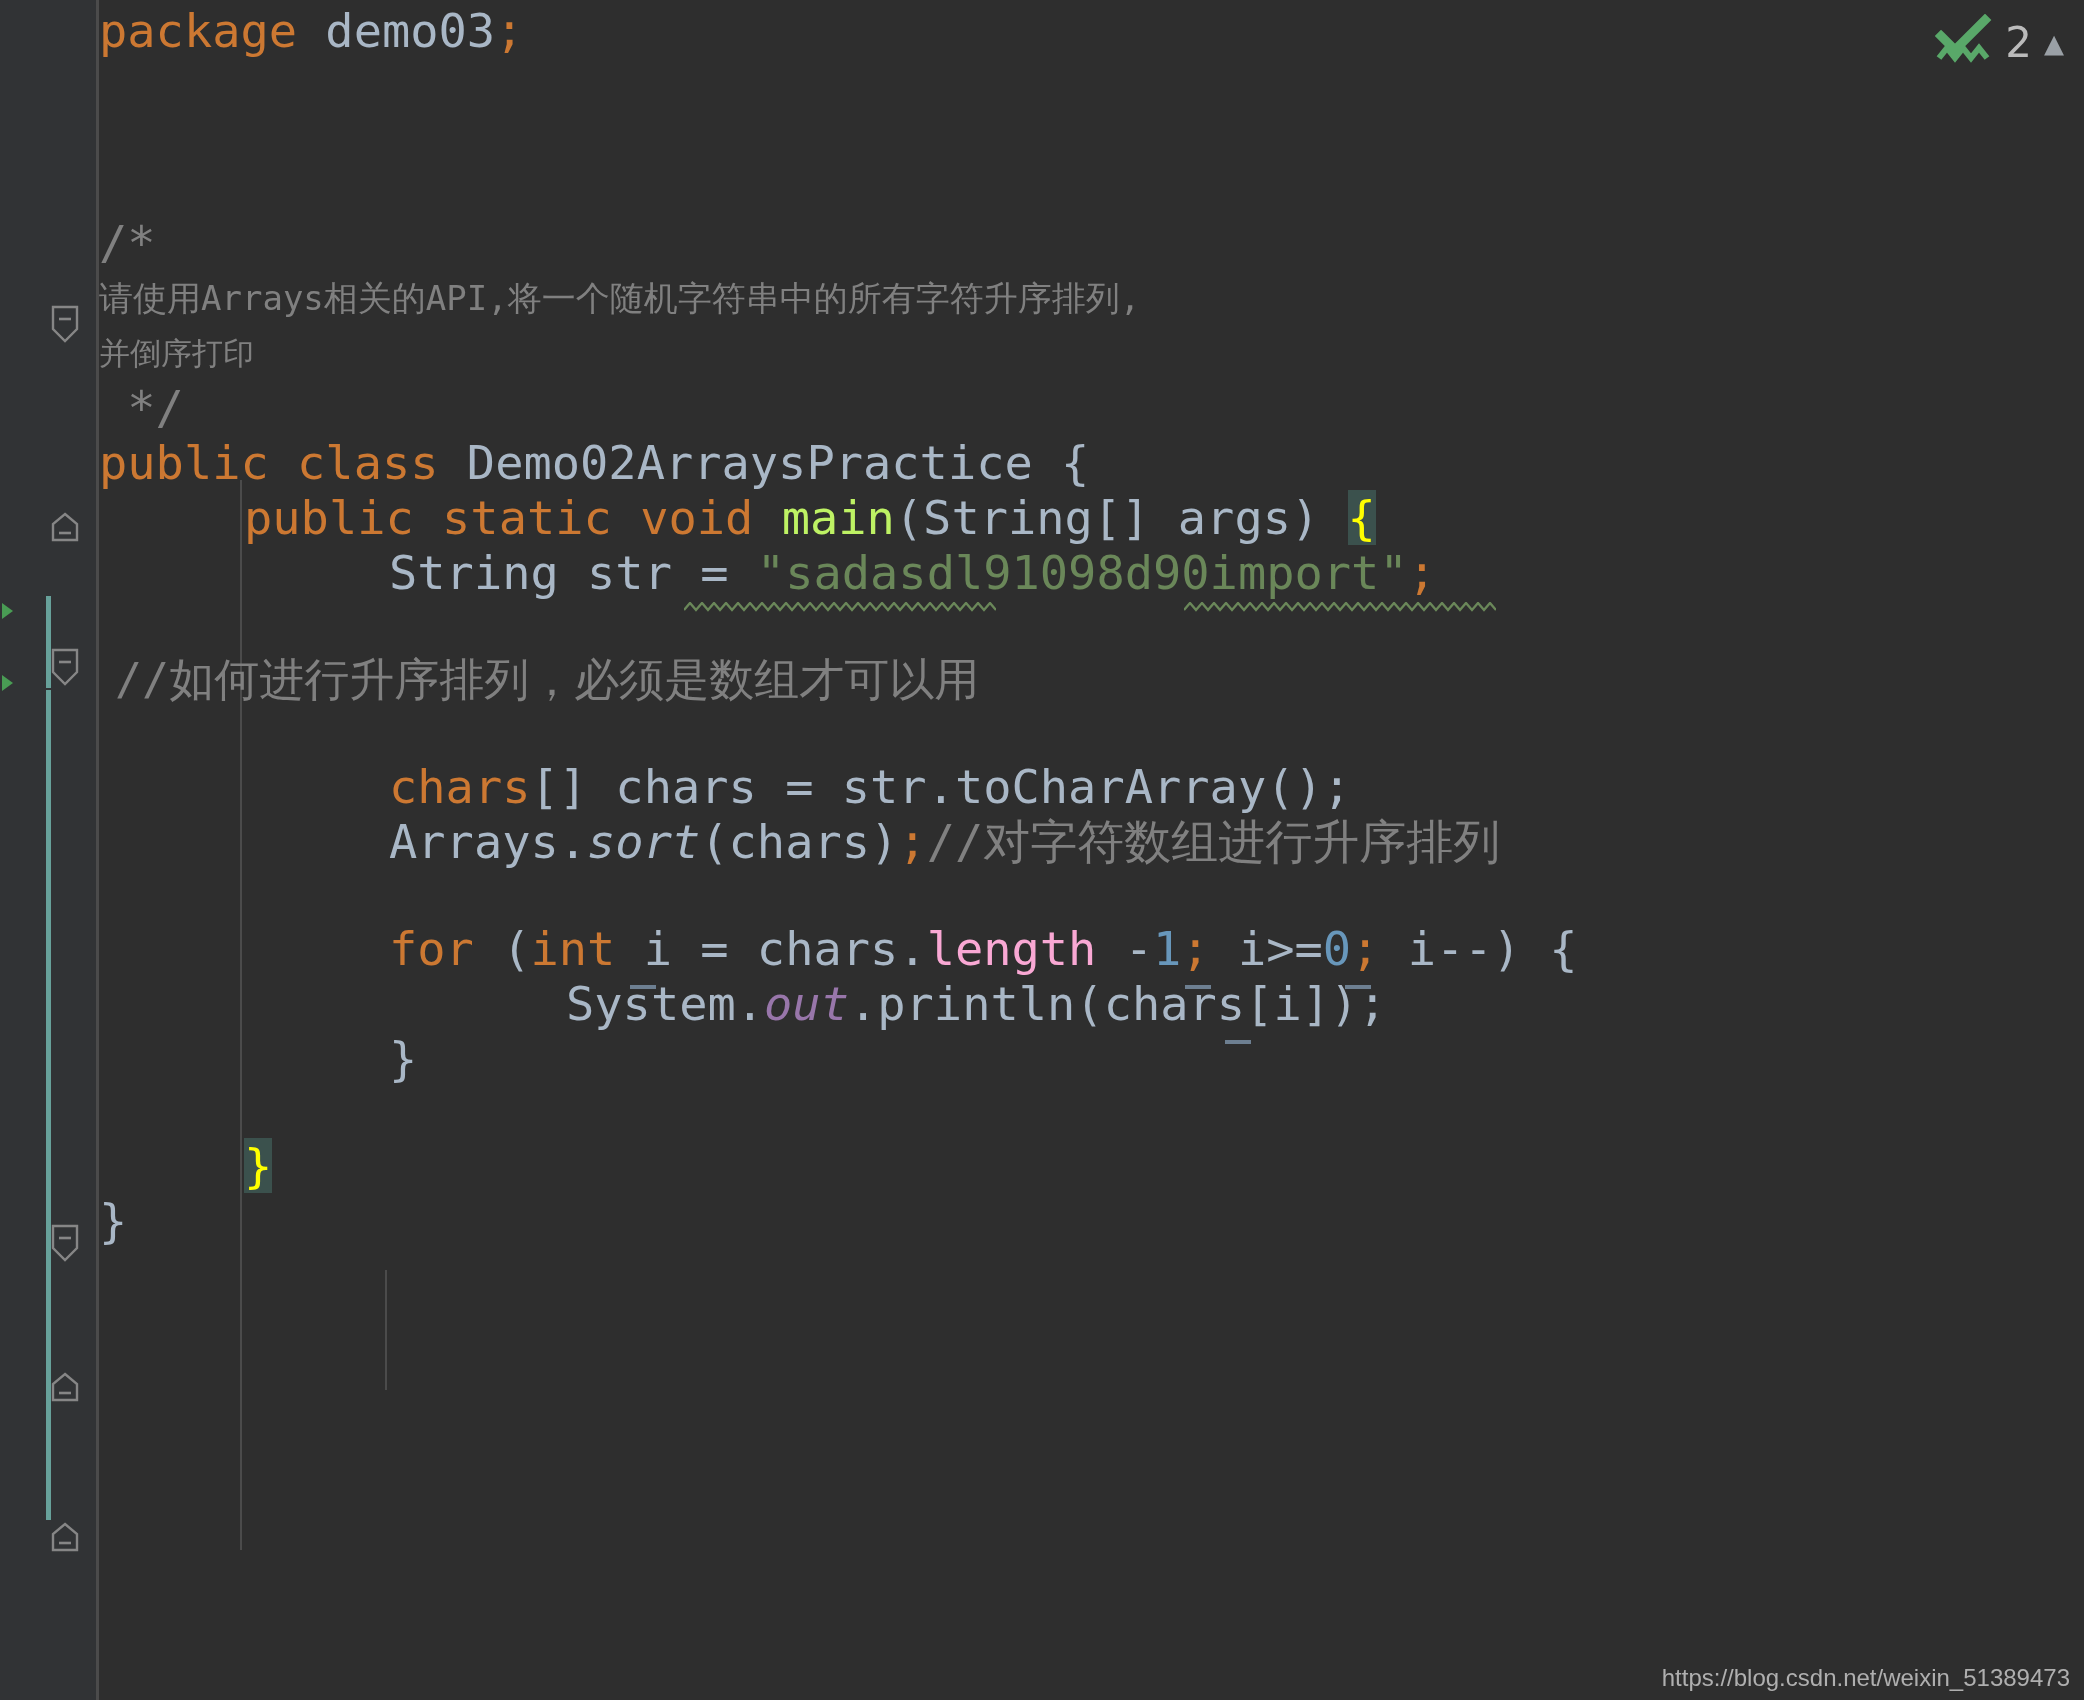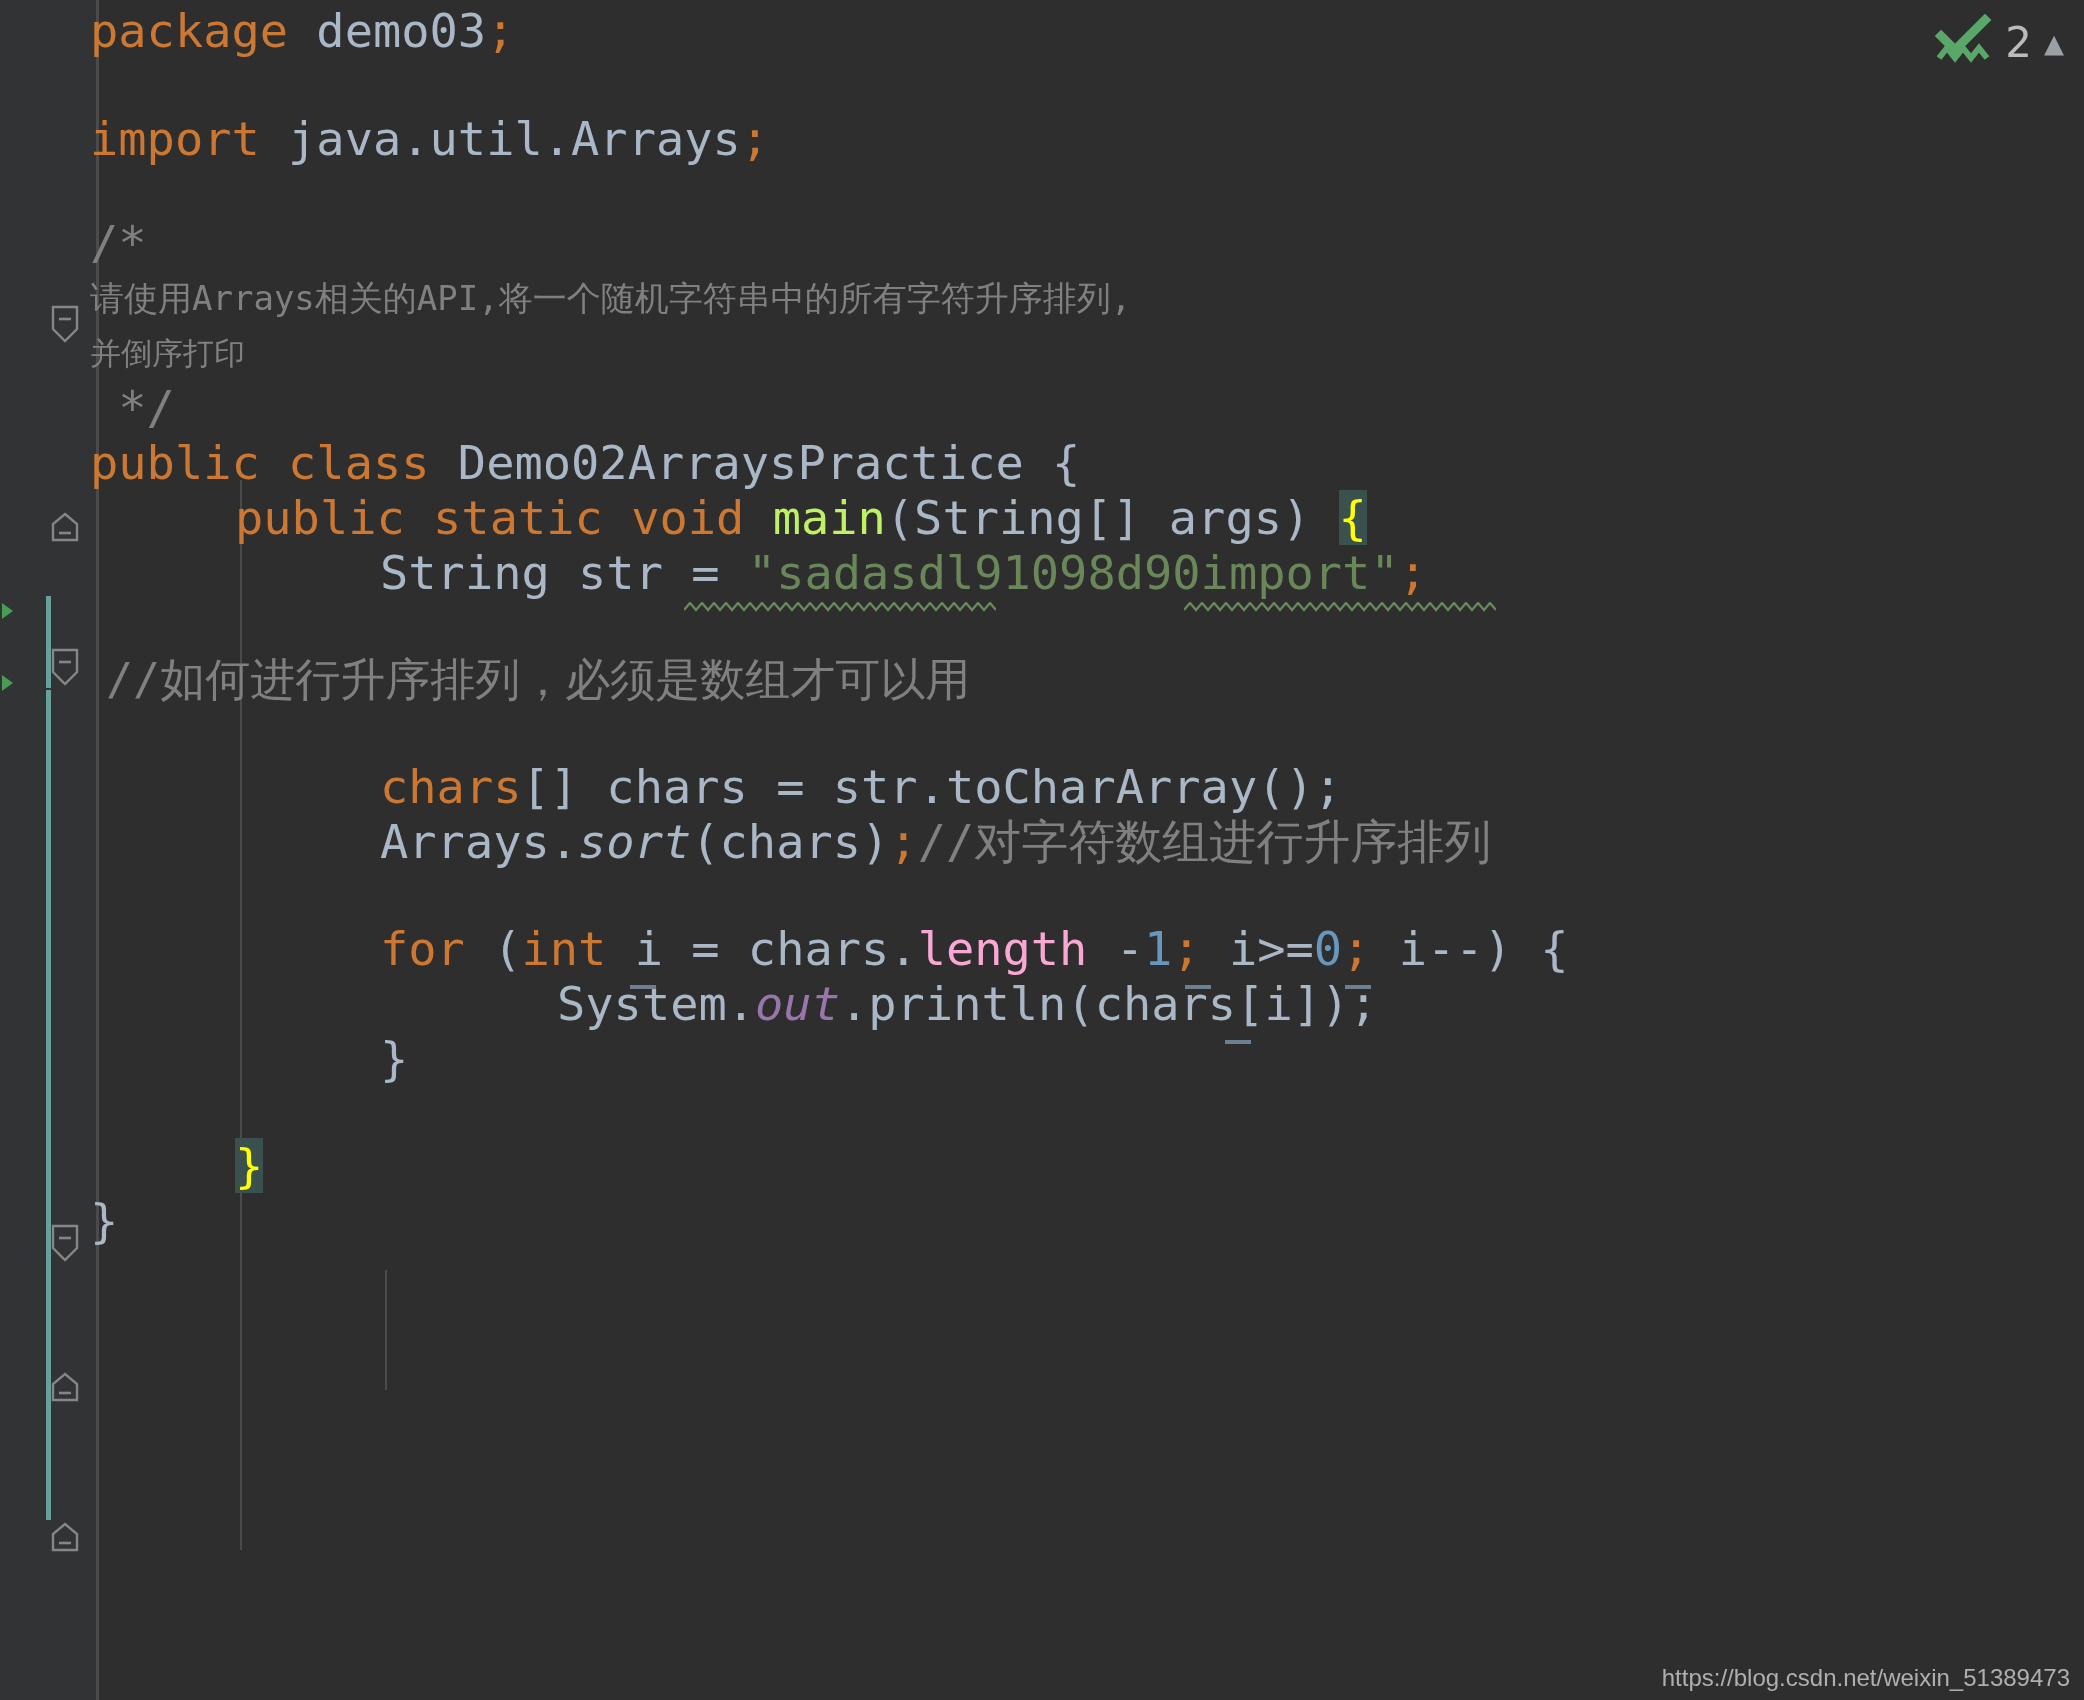--- a/index.html
+++ b/index.html
@@ -45,21 +45,21 @@
   }
   .fold svg { display:block; }
 
   
   .run-arrow {
     position:absolute; left:0px; width:20px; height:22px;
   }
 
   
   #code {
-    position:absolute; left:90px; top:0;
+    position:absolute; left:99px; top:0;
     width:1985px; height:1700px;
   }
   .line {
     position:absolute; left:0;
     height:70px; line-height:70px;
     white-space:pre;
     font-family:"DejaVu Sans Mono", monospace;
     font-size:47px;
     color:#a9b7c6;
     letter-spacing:0px;
@@ -175,21 +175,20 @@
     </svg>
   </div>
 
   <div class="indent-guide" style="left:240px; top:480px;  height:1070px;"></div>
   <div class="indent-guide" style="left:385px; top:1270px; height:120px;"></div>
 
   <div id="code">
 
     <div class="line" style="top:-4px;"><span class="kw">package</span><span class="txt"> demo03</span><span class="kw">;</span></div>
 
-    <div class="line" style="top:104px;"><span class="kw">import</span><span class="txt"> java.util.Arrays</span><span class="kw">;</span></div>
 
     <div class="line" style="top:208px;"><span class="cmt">/*</span></div>
 
     <div class="line" style="top:263px; font-size:34px;"><span class="cmt">请使用Arrays相关的API,将一个随机字符串中的所有字符升序排列,</span></div>
 
     <div class="line" style="top:318px; font-size:31px;"><span class="cmt">并倒序打印</span></div>
 
     <div class="line" style="top:373px;"><span class="cmt"> */</span></div>
 
     <div class="line" style="top:428px;"><span class="kw">public</span><span> </span><span class="kw">class</span><span> </span><span class="txt">Demo02ArraysPractice</span><span> </span><span class="txt">{</span></div>

